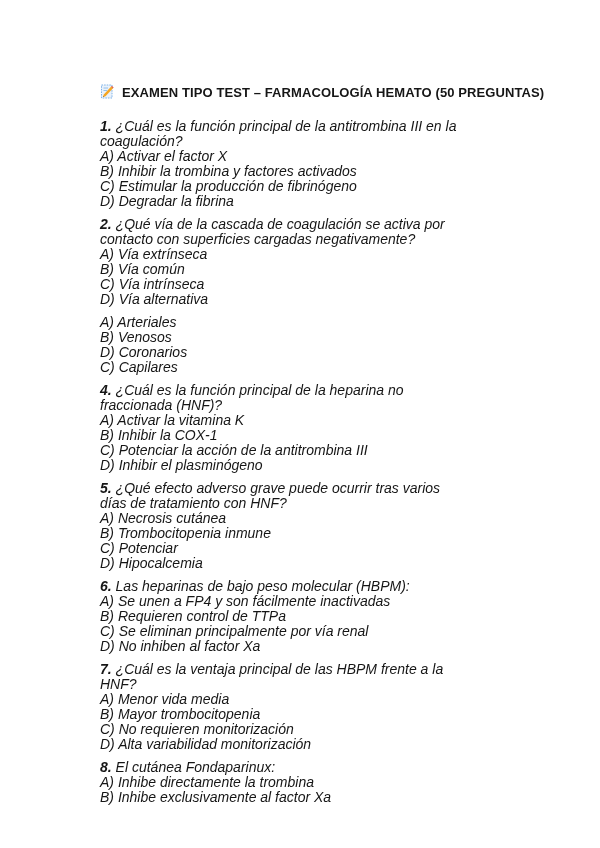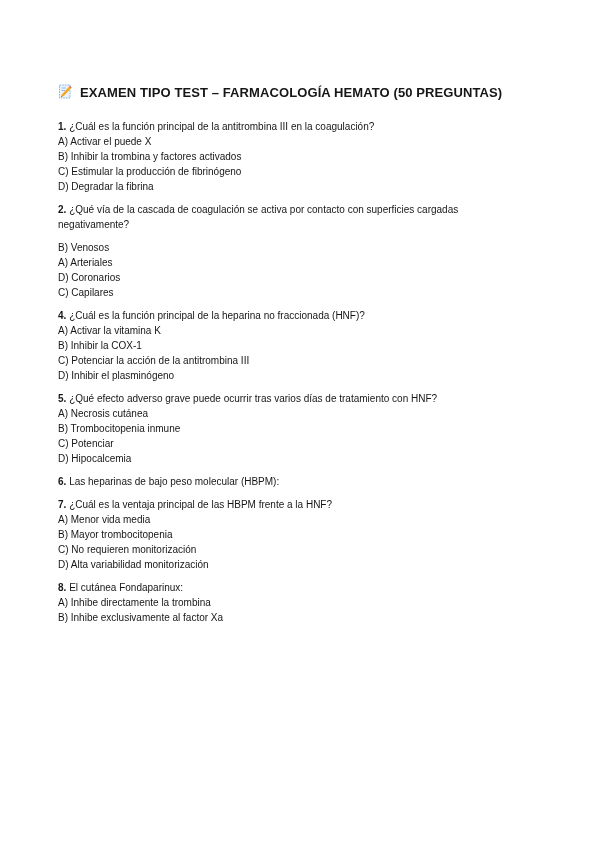--- a/index.html
+++ b/index.html
@@ -16,21 +16,21 @@
     width:600px;
     height:848px;
     background:var(--bg-color);
     color:var(--text-color);
     font-family:"Liberation Sans","DejaVu Sans",sans-serif;
     overflow:hidden;
   }
   .page{
     width:520px;
     height:848px;
-    padding:84px 60px 30px 58px;
+    padding:84px 60px 30px 100px;
   }
   .doc-title{
     display:flex;
     align-items:center;
     gap:7px;
     margin:0 0 18px 0;
     font-size:13px;
     font-weight:bold;
     line-height:17px;
     letter-spacing:0.1px;
@@ -42,22 +42,23 @@
     height:15px;
     flex:0 0 auto;
     position:relative;
     top:-1px;
   }
   .question{
     margin:0 0 8px 0;
   }
   .question p{
     margin:0;
-    font-size:10px;
+    font-size:14px;
     line-height:15px;
+    font-style:italic;
   }
   .q-num{
     font-weight:bold;
   }
   .q-line{max-width:460px;}
   .option{max-width:460px;}
 </style>
 </head>
 <body>
 
@@ -74,39 +75,48 @@
         <polygon points="3,13 4.4,12.6 3.5,11.7" fill="#9a6a1f"></polygon>
       </svg>
     </span>
     <span>EXAMEN TIPO TEST – FARMACOLOGÍA HEMATO (50 PREGUNTAS)</span>
   </h1>
 
   <div>
   <section class="question">
     <p class="q-line"><b class="q-num">1. </b><span>¿Cuál es la función principal de la antitrombina III en la coagulación?</span></p>
     <div>
-  <p class="option">A) Activar el puede X</p>
+  <p class="option">A) Activar el factor X</p>
 
   <p class="option">B) Inhibir la trombina y factores activados</p>
 
   <p class="option">C) Estimular la producción de fibrinógeno</p>
 
   <p class="option">D) Degradar la fibrina</p>
 </div>
   </section>
 
   <section class="question">
     <p class="q-line"><b class="q-num">2. </b><span>¿Qué vía de la cascada de coagulación se activa por contacto con superficies cargadas negativamente?</span></p>
+    <div>
+  <p class="option">A) Vía extrínseca</p>
+
+  <p class="option">B) Vía común</p>
+
+  <p class="option">C) Vía intrínseca</p>
+
+  <p class="option">D) Vía alternativa</p>
+</div>
   </section>
 
   <section class="question">
     <div>
+  <p class="option">A) Arteriales</p>
+
   <p class="option">B) Venosos</p>
-
-  <p class="option">A) Arteriales</p>
 
   <p class="option">D) Coronarios</p>
 
   <p class="option">C) Capilares</p>
 </div>
   </section>
 
   <section class="question">
     <p class="q-line"><b class="q-num">4. </b><span>¿Cuál es la función principal de la heparina no fraccionada (HNF)?</span></p>
     <div>
@@ -128,20 +138,29 @@
   <p class="option">B) Trombocitopenia inmune</p>
 
   <p class="option">C) Potenciar</p>
 
   <p class="option">D) Hipocalcemia</p>
 </div>
   </section>
 
   <section class="question">
     <p class="q-line"><b class="q-num">6. </b><span>Las heparinas de bajo peso molecular (HBPM):</span></p>
+    <div>
+  <p class="option">A) Se unen a FP4 y son fácilmente inactivadas</p>
+
+  <p class="option">B) Requieren control de TTPa</p>
+
+  <p class="option">C) Se eliminan principalmente por vía renal</p>
+
+  <p class="option">D) No inhiben al factor Xa</p>
+</div>
   </section>
 
   <section class="question">
     <p class="q-line"><b class="q-num">7. </b><span>¿Cuál es la ventaja principal de las HBPM frente a la HNF?</span></p>
     <div>
   <p class="option">A) Menor vida media</p>
 
   <p class="option">B) Mayor trombocitopenia</p>
 
   <p class="option">C) No requieren monitorización</p>

